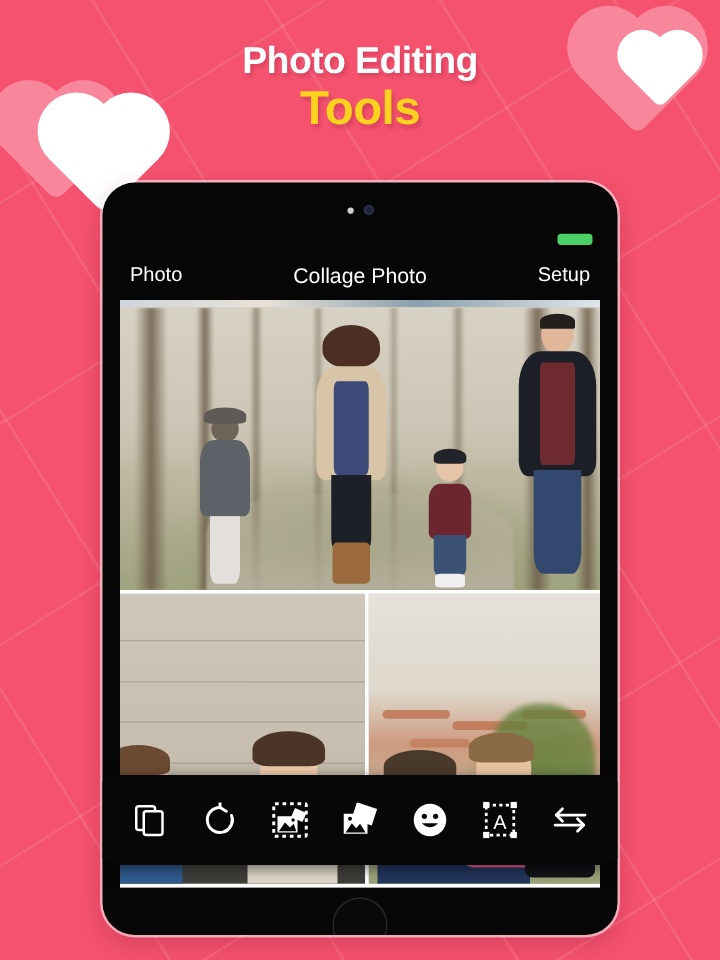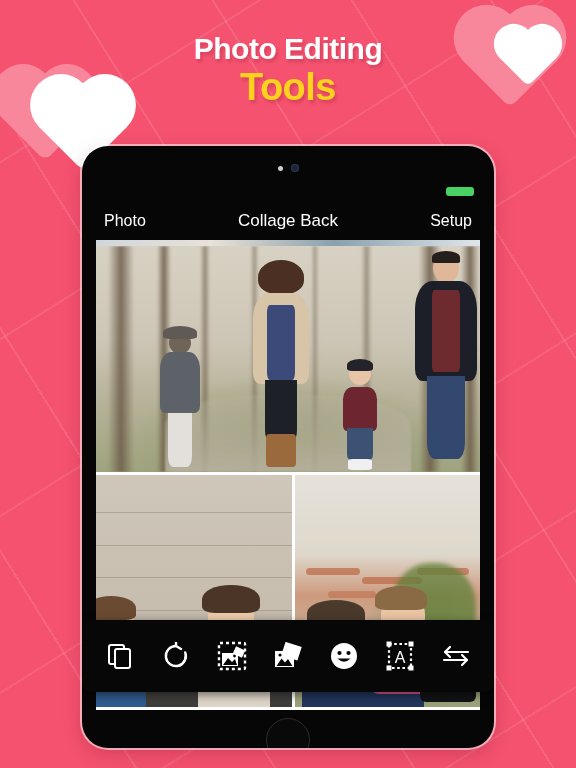--- a/index.html
+++ b/index.html
@@ -248,21 +248,21 @@
 
     <div id="sensor-row">
       <div class="sensor-dot"></div>
       <div class="camera-dot"></div>
     </div>
 
     <div id="battery-indicator"></div>
 
     <div id="navbar">
       <div class="nav-back">Photo</div>
-      <div class="nav-title">Collage Back</div>
+      <div class="nav-title">Collage Photo</div>
       <div class="nav-next">Setup</div>
     </div>
 
     <div id="screen">
 
       <div class="photo-sliver"></div>
 
       <div id="collage">
 
         <div class="cell" id="cell-top">

